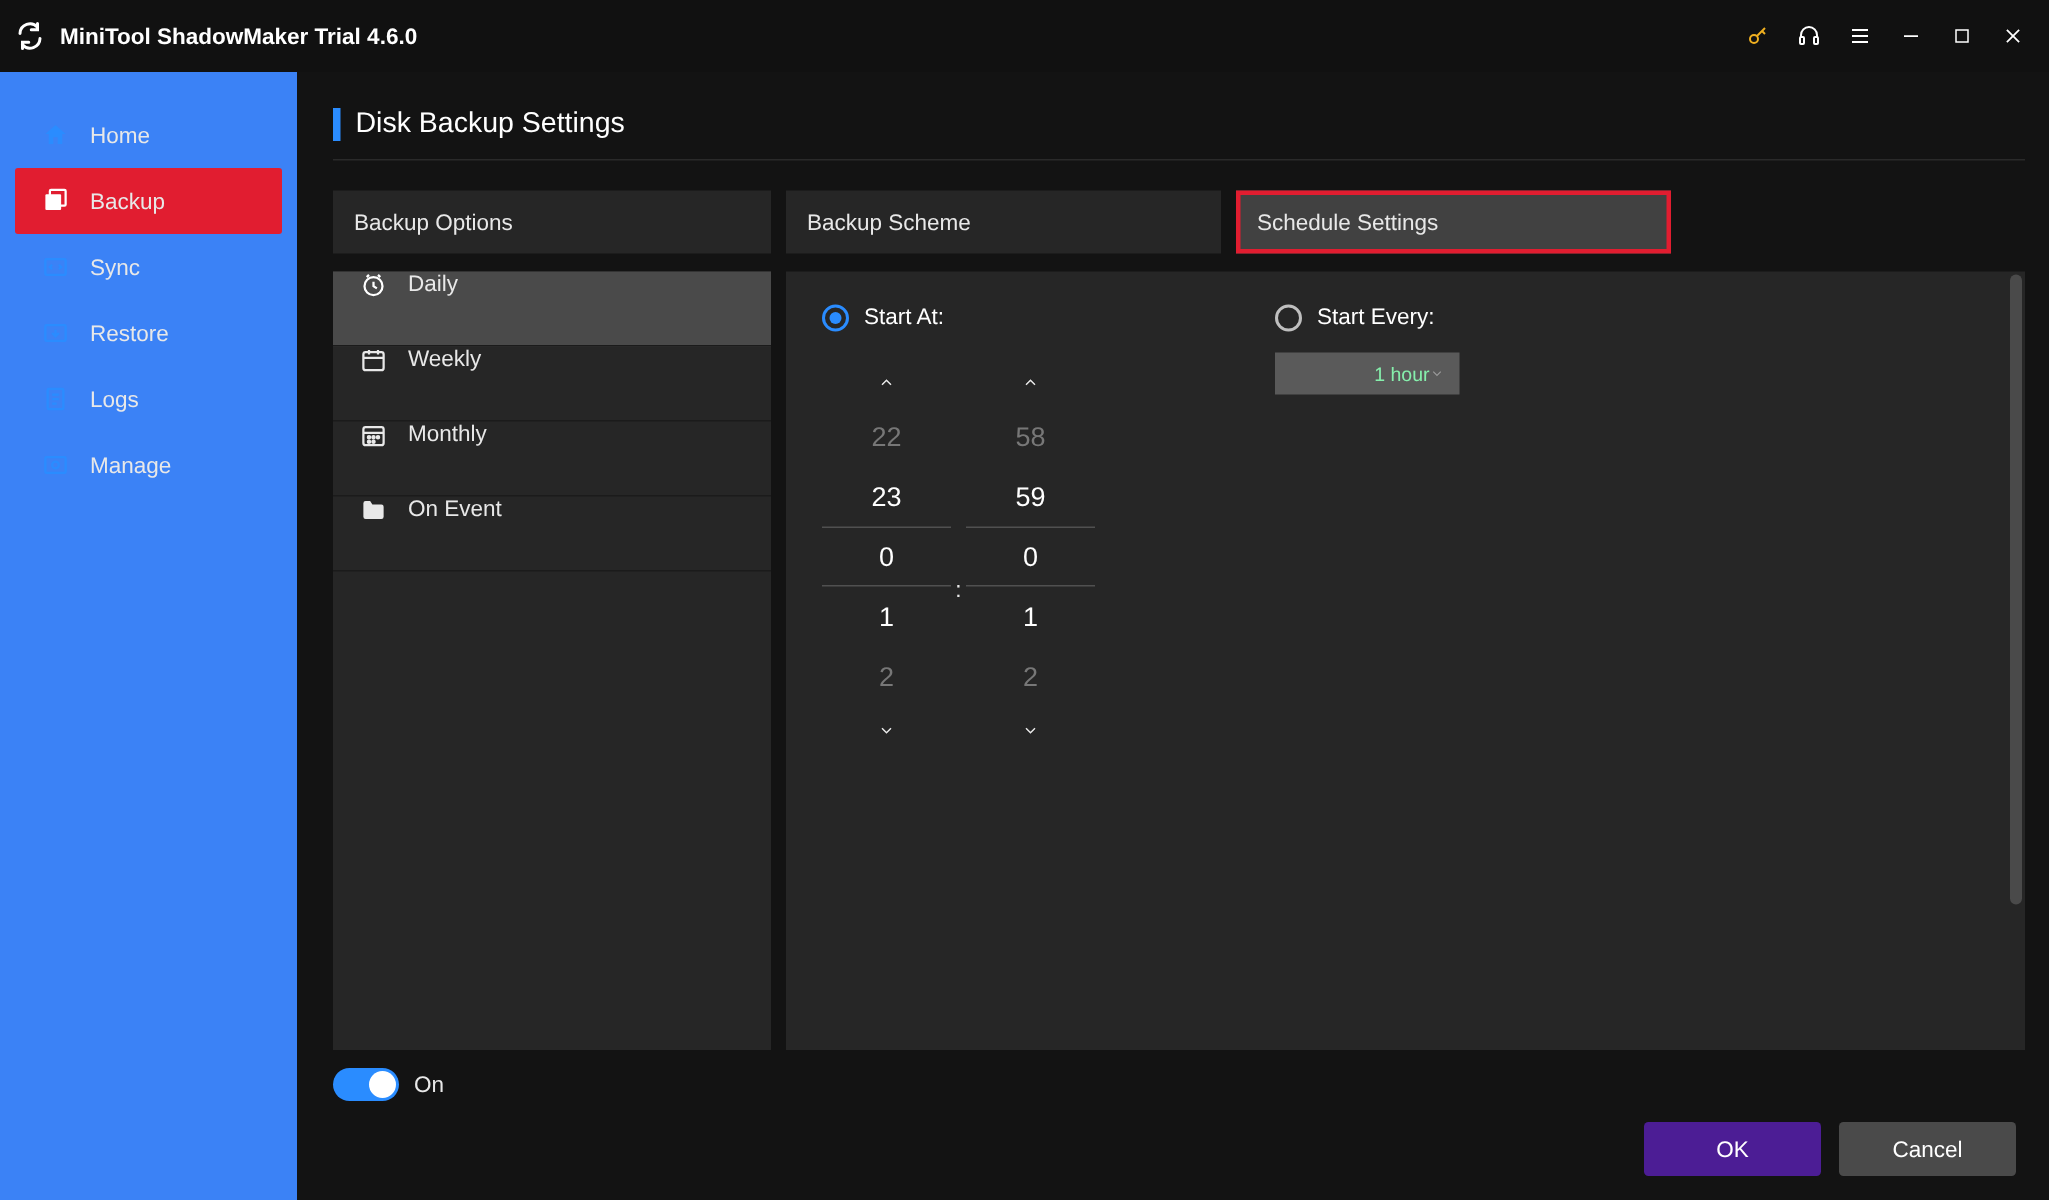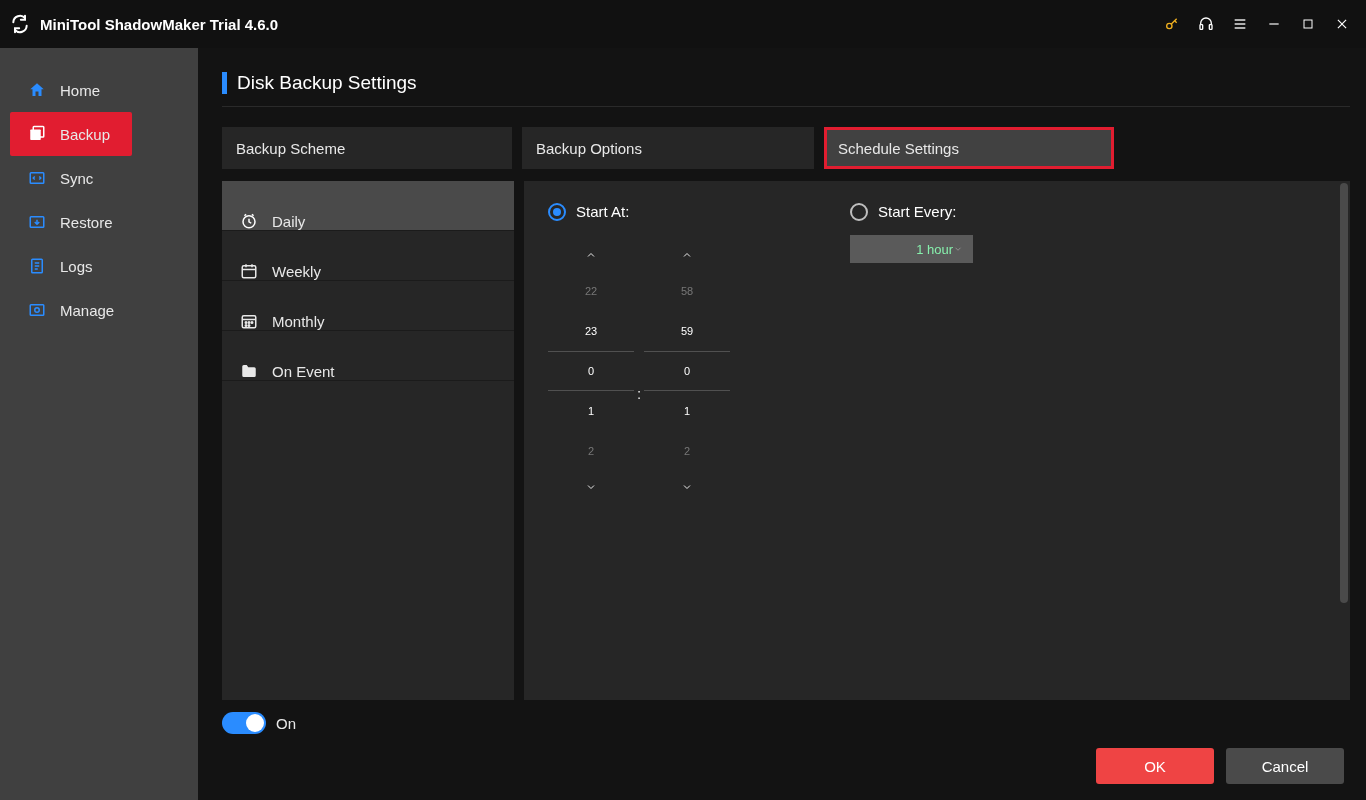--- a/index.html
+++ b/index.html
@@ -15,21 +15,21 @@
   .titlebar-title { font-size: 15px; font-weight: 600; color: #fff; }
   .titlebar-right { display: flex; align-items: center; gap: 18px; }
   .titlebar-right .tb-icon { width: 16px; height: 16px; display: flex; align-items: center; justify-content: center; cursor: pointer; }
   .titlebar-right .tb-icon svg { display: block; }
 
   
   .body-row { display: flex; height: calc(800px - 48px); }
 
   
   .sidebar {
-    width: 198px; background: #404040; display: flex; 
+    width: 198px; background: #3b82f6; display: flex; flex-direction: column;
     justify-content: space-between; padding: 20px 10px 16px 10px;
   }
   .nav-top, .nav-bottom { display: flex; flex-direction: column; gap: 0; }
   .nav-item {
     display: flex; align-items: center; gap: 14px;
     height: 44px; padding: 0 18px; border-radius: 2px;
     color: #e8e8e8; font-size: 15px; cursor: pointer;
   }
   .nav-item.active { background: #e11d30; }
   .nav-item .nav-icon { width: 18px; height: 18px; display: flex; align-items: center; justify-content: center; }
@@ -63,21 +63,21 @@
     outline: 3px solid #e11d30; outline-offset: -3px;
   }
 
   
   .panels-row { display: flex; gap: 10px; margin-top: 12px; flex: 1; min-height: 0; }
   .panel-left {
     width: 292px; background: #262626;
     display: flex; flex-direction: column;
   }
   .sched-item {
-    height: 50px; display: flex; align-items: flex-end; gap: 14px;
+    height: 50px; display: flex; align-items: flex-start; gap: 14px;
     padding: 0 18px; border-bottom: 1px solid #1b1b1b;
     font-size: 15px; color: #e8e8e8; cursor: pointer;
   }
   .sched-item.active { background: #4a4a4a; }
   .sched-icon { width: 18px; height: 18px; display: flex; align-items: center; justify-content: center; }
   .sched-icon svg { display: block; }
 
   .panel-right {
     flex: 1; background: #262626; padding: 22px 24px; position: relative;
   }
@@ -103,21 +103,21 @@
   }
   .every-select svg { display: block; }
 
   .time-picker { display: flex; align-items: center; gap: 0; margin-top: 18px; }
   .tp-col { display: flex; flex-direction: column; align-items: center; width: 86px; }
   .tp-arrow { height: 32px; display: flex; align-items: center; justify-content: center; cursor: pointer; width: 100%; }
   .tp-arrow svg { display: block; }
   .tp-values { display: flex; flex-direction: column; width: 100%; }
   .tp-val {
     height: 40px; display: flex; align-items: center; justify-content: center;
-    font-size: 11px; color: #fff;
+    font-size: 18px; color: #fff;
   }
   .tp-val.dim { color: #777; }
   .tp-val.selected {
     border-top: 1px solid #505050; border-bottom: 1px solid #505050;
   }
   .tp-colon {
     width: 10px; text-align: center; font-size: 15px; color: #e8e8e8;
     align-self: center; margin-top: 44px;
   }
 
@@ -133,21 +133,21 @@
   }
   .toggle-knob {
     position: absolute; right: 2px; top: 2px; width: 18px; height: 18px;
     background: #fff; border-radius: 50%;
   }
   .toggle-label { font-size: 15px; color: #e8e8e8; }
   .btn {
     width: 118px; height: 36px; border-radius: 3px; border: none;
     font-size: 15px; color: #fff; cursor: pointer;
   }
-  .btn-primary { background: #ef4444; }
+  .btn-primary { background: #4c1d95; }
   .btn-secondary { background: #4a4a4a; }
   .footer-row2 { display: flex; align-items: center; justify-content: flex-end; gap: 12px; padding: 14px 6px 0 0; }
 </style>
 </head>
 <body>
 
 <div class="titlebar">
   <div class="titlebar-left">
     <span class="app-icon">
       <svg width="20" height="20" viewBox="0 0 24 24" fill="none" stroke="#fff" stroke-width="2.4" stroke-linecap="round">
@@ -263,25 +263,25 @@
 
   </div>
 
   <div class="main">
     <div class="page-title-row">
       <div class="page-title-bar"></div>
       <div class="page-title">Disk Backup Settings</div>
     </div>
 
     <div class="tabs-row">
+      <div class="tab">
+        <span>Backup Options</span>
+      </div>
       <div class="tab wide">
         <span>Backup Scheme</span>
-      </div>
-      <div class="tab">
-        <span>Backup Options</span>
       </div>
       <div class="tab wide active highlighted">
         <span>Schedule Settings</span>
       </div>
     </div>
 
     <div class="panels-row">
 
       <div class="panel-left">
         <div class="sched-item active">

